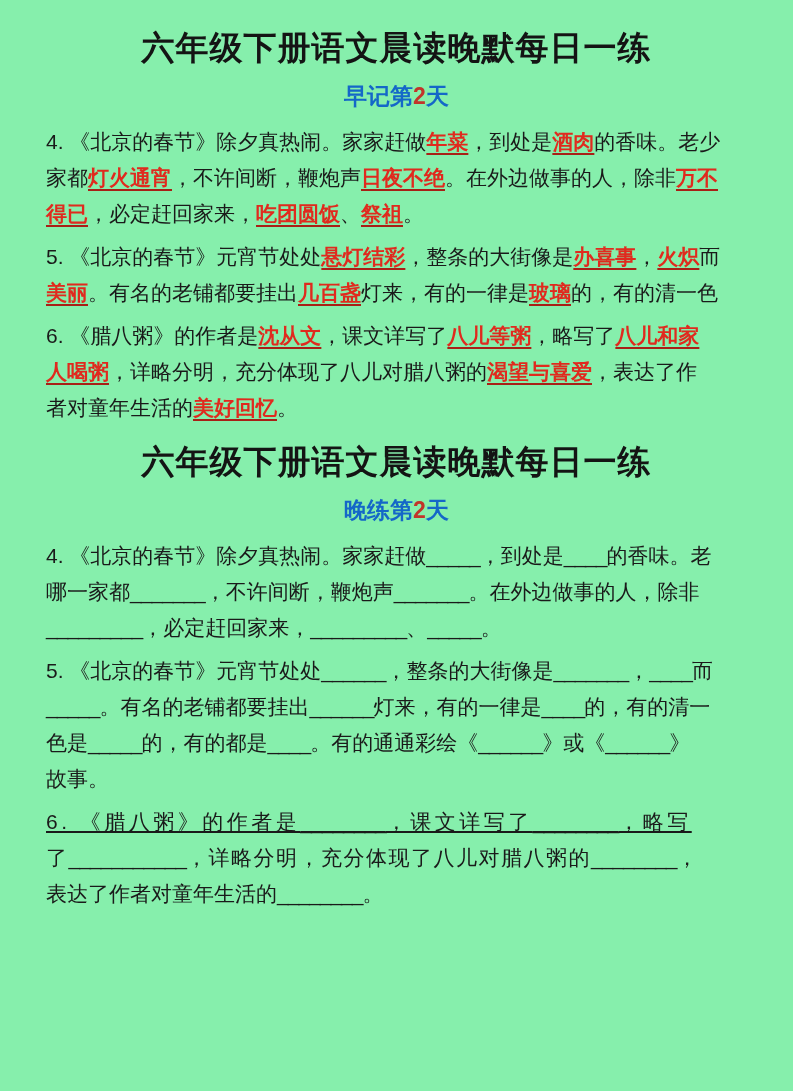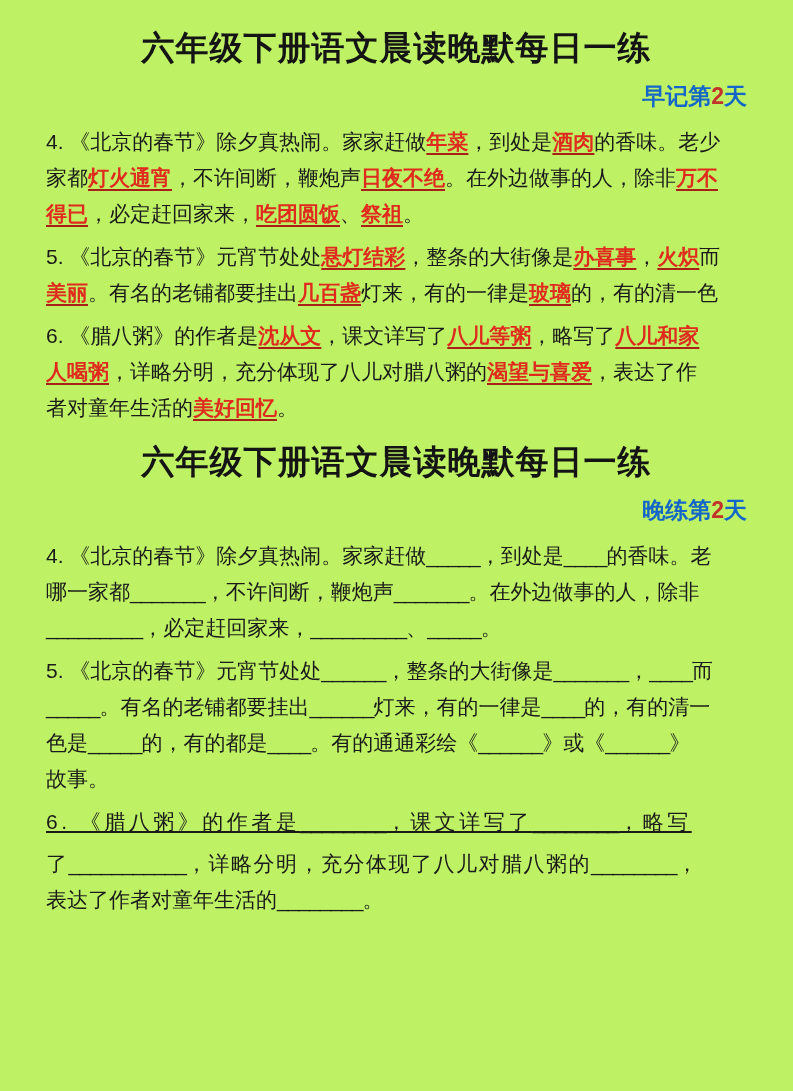--- a/index.html
+++ b/index.html
@@ -1,38 +1,38 @@
 <!DOCTYPE html>
 <html><head>
 <meta charset="utf-8">
 <style>
   html,body{margin:0;padding:0;background:#ffffff;}
   .page{
     width:793px;height:1091px;
-    background:#bef264;
+    background:#86efac;
     box-sizing:border-box;
     padding:26px 46px 0 46px;
     overflow:hidden;
     font-family:"Liberation Sans","DejaVu Sans",sans-serif;
     color:#1a1a1a;
   }
   .section{margin:0;}
   .section + .section{margin-top:14px;}
   .title{
     font-size:33px;
     font-weight:900;
     text-align:center;
     letter-spacing:1px;
     margin:0 0 10px 0;
     color:#141414;
   }
   .subtitle{
     font-size:23px;
     font-weight:bold;
-    text-align:right;
+    text-align:center;
     margin:0 0 12px 0;
   }
   .sub-blue{color:#1467c8;}
   .sub-red{color:#c2342a;}
   .para{margin:0 0 7px 0;}
   .line{
     font-size:21px;
     line-height:36px;
     white-space:nowrap;
     color:#1a1a1a;
@@ -41,21 +41,21 @@
   .run-a{
     color:#e02a1e;
     font-weight:bold;
     text-decoration:underline;
     text-decoration-color:#a82016;
     text-decoration-thickness:2px;
     text-underline-offset:4px;
     margin-top:44px;
   }
   .run-u{letter-spacing:-1px;color:#1a1a1a;}
-  .sp1{letter-spacing:1.5px;margin-top:6px;}
+  .sp1{letter-spacing:1.5px;}
   .sp2{letter-spacing:3.5px;text-decoration:underline;}
 </style>
 </head>
 <body>
 
 <div class="page">
 
   <section class="section">
     <h1 class="title">六年级下册语文晨读晚默每日一练</h1>
     <h2 class="subtitle"><span class="sub-blue">早记第</span><span class="sub-red">2</span><span class="sub-blue">天</span></h2>

